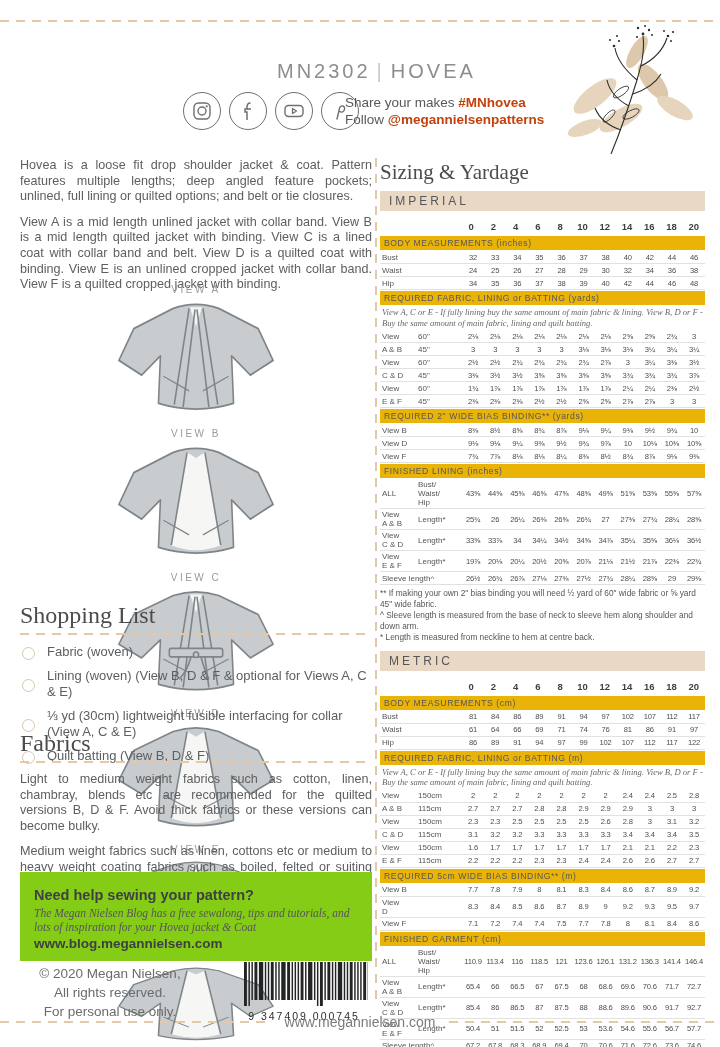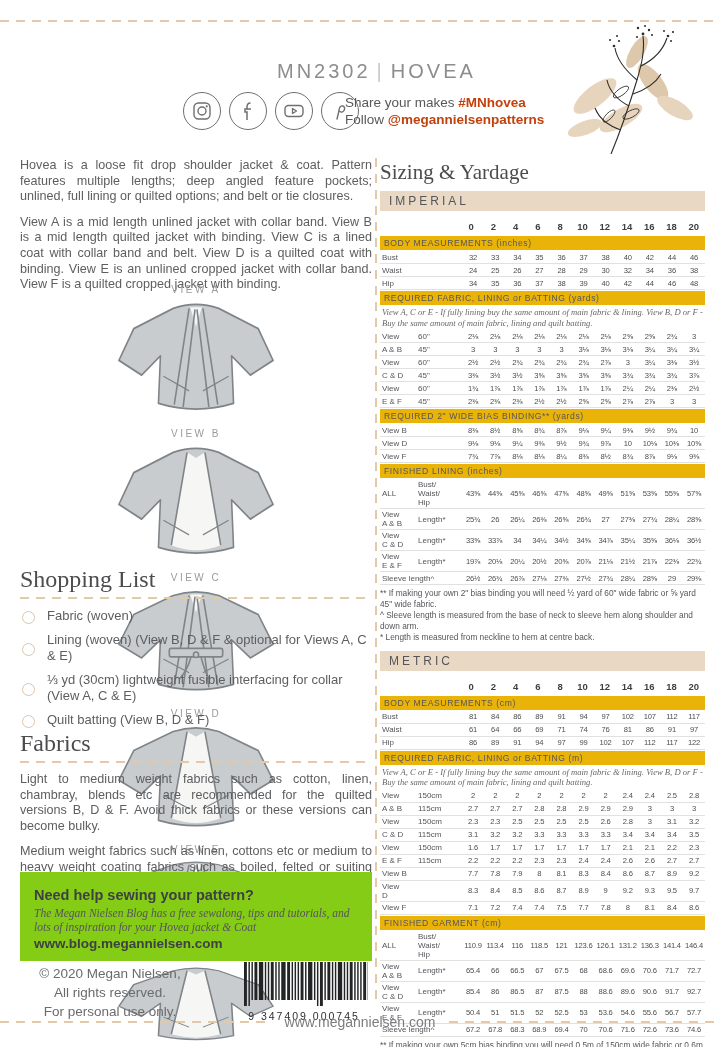--- a/index.html
+++ b/index.html
@@ -218,21 +218,21 @@
       <path d="M62,10 Q85,3 108,10 L148,28 L163,56 L140,69 L121,52 L123,94 Q85,104 47,94 L49,52 L30,69 L7,56 L22,28 Z" fill="#c8ccce"></path>
       <path d="M76,10 L85,15 L94,10 L110,92 Q85,101 60,92 Z" fill="#f6f6f5" stroke="none"></path>
               <path d="M76,10 L60,92 M94,10 L110,92" fill="none"></path>
       <path d="M52,70 L78,83 M118,70 L92,83" fill="none" stroke-width="1.2"></path>
 
     </g>
           </svg></div>
       </div>
     </div>
 
-  <div class="leftblock" style="top:566px">
+  <div class="leftblock" style="top:602px">
     <h2 class="serif-h">Shopping List</h2>
     <div class="hdash dashu"></div>
     <div>
         <div class="shop-item">
           <div class="bullet"></div>
           <div>Fabric (woven)</div>
         </div>
         <div class="shop-item">
           <div class="bullet"></div>
           <div>Lining (woven) (View B, D &amp; F &amp; optional for Views A, C &amp; E)</div>
@@ -825,20 +825,21 @@
           <div class="t-val">2.2</div>
           <div class="t-val">2.3</div>
           <div class="t-val">2.3</div>
           <div class="t-val">2.4</div>
           <div class="t-val">2.4</div>
           <div class="t-val">2.6</div>
           <div class="t-val">2.6</div>
           <div class="t-val">2.7</div>
           <div class="t-val">2.7</div>
         </div>
+        <div class="subbar">REQUIRED 5cm WIDE BIAS BINDING** (m)</div>
         <div class="t-row">
           <div class="t-lbl wide">
             <div>View B</div>
           </div>
           <div class="t-val">7.7</div>
           <div class="t-val">7.8</div>
           <div class="t-val">7.9</div>
           <div class="t-val">8</div>
           <div class="t-val">8.1</div>
           <div class="t-val">8.3</div>

